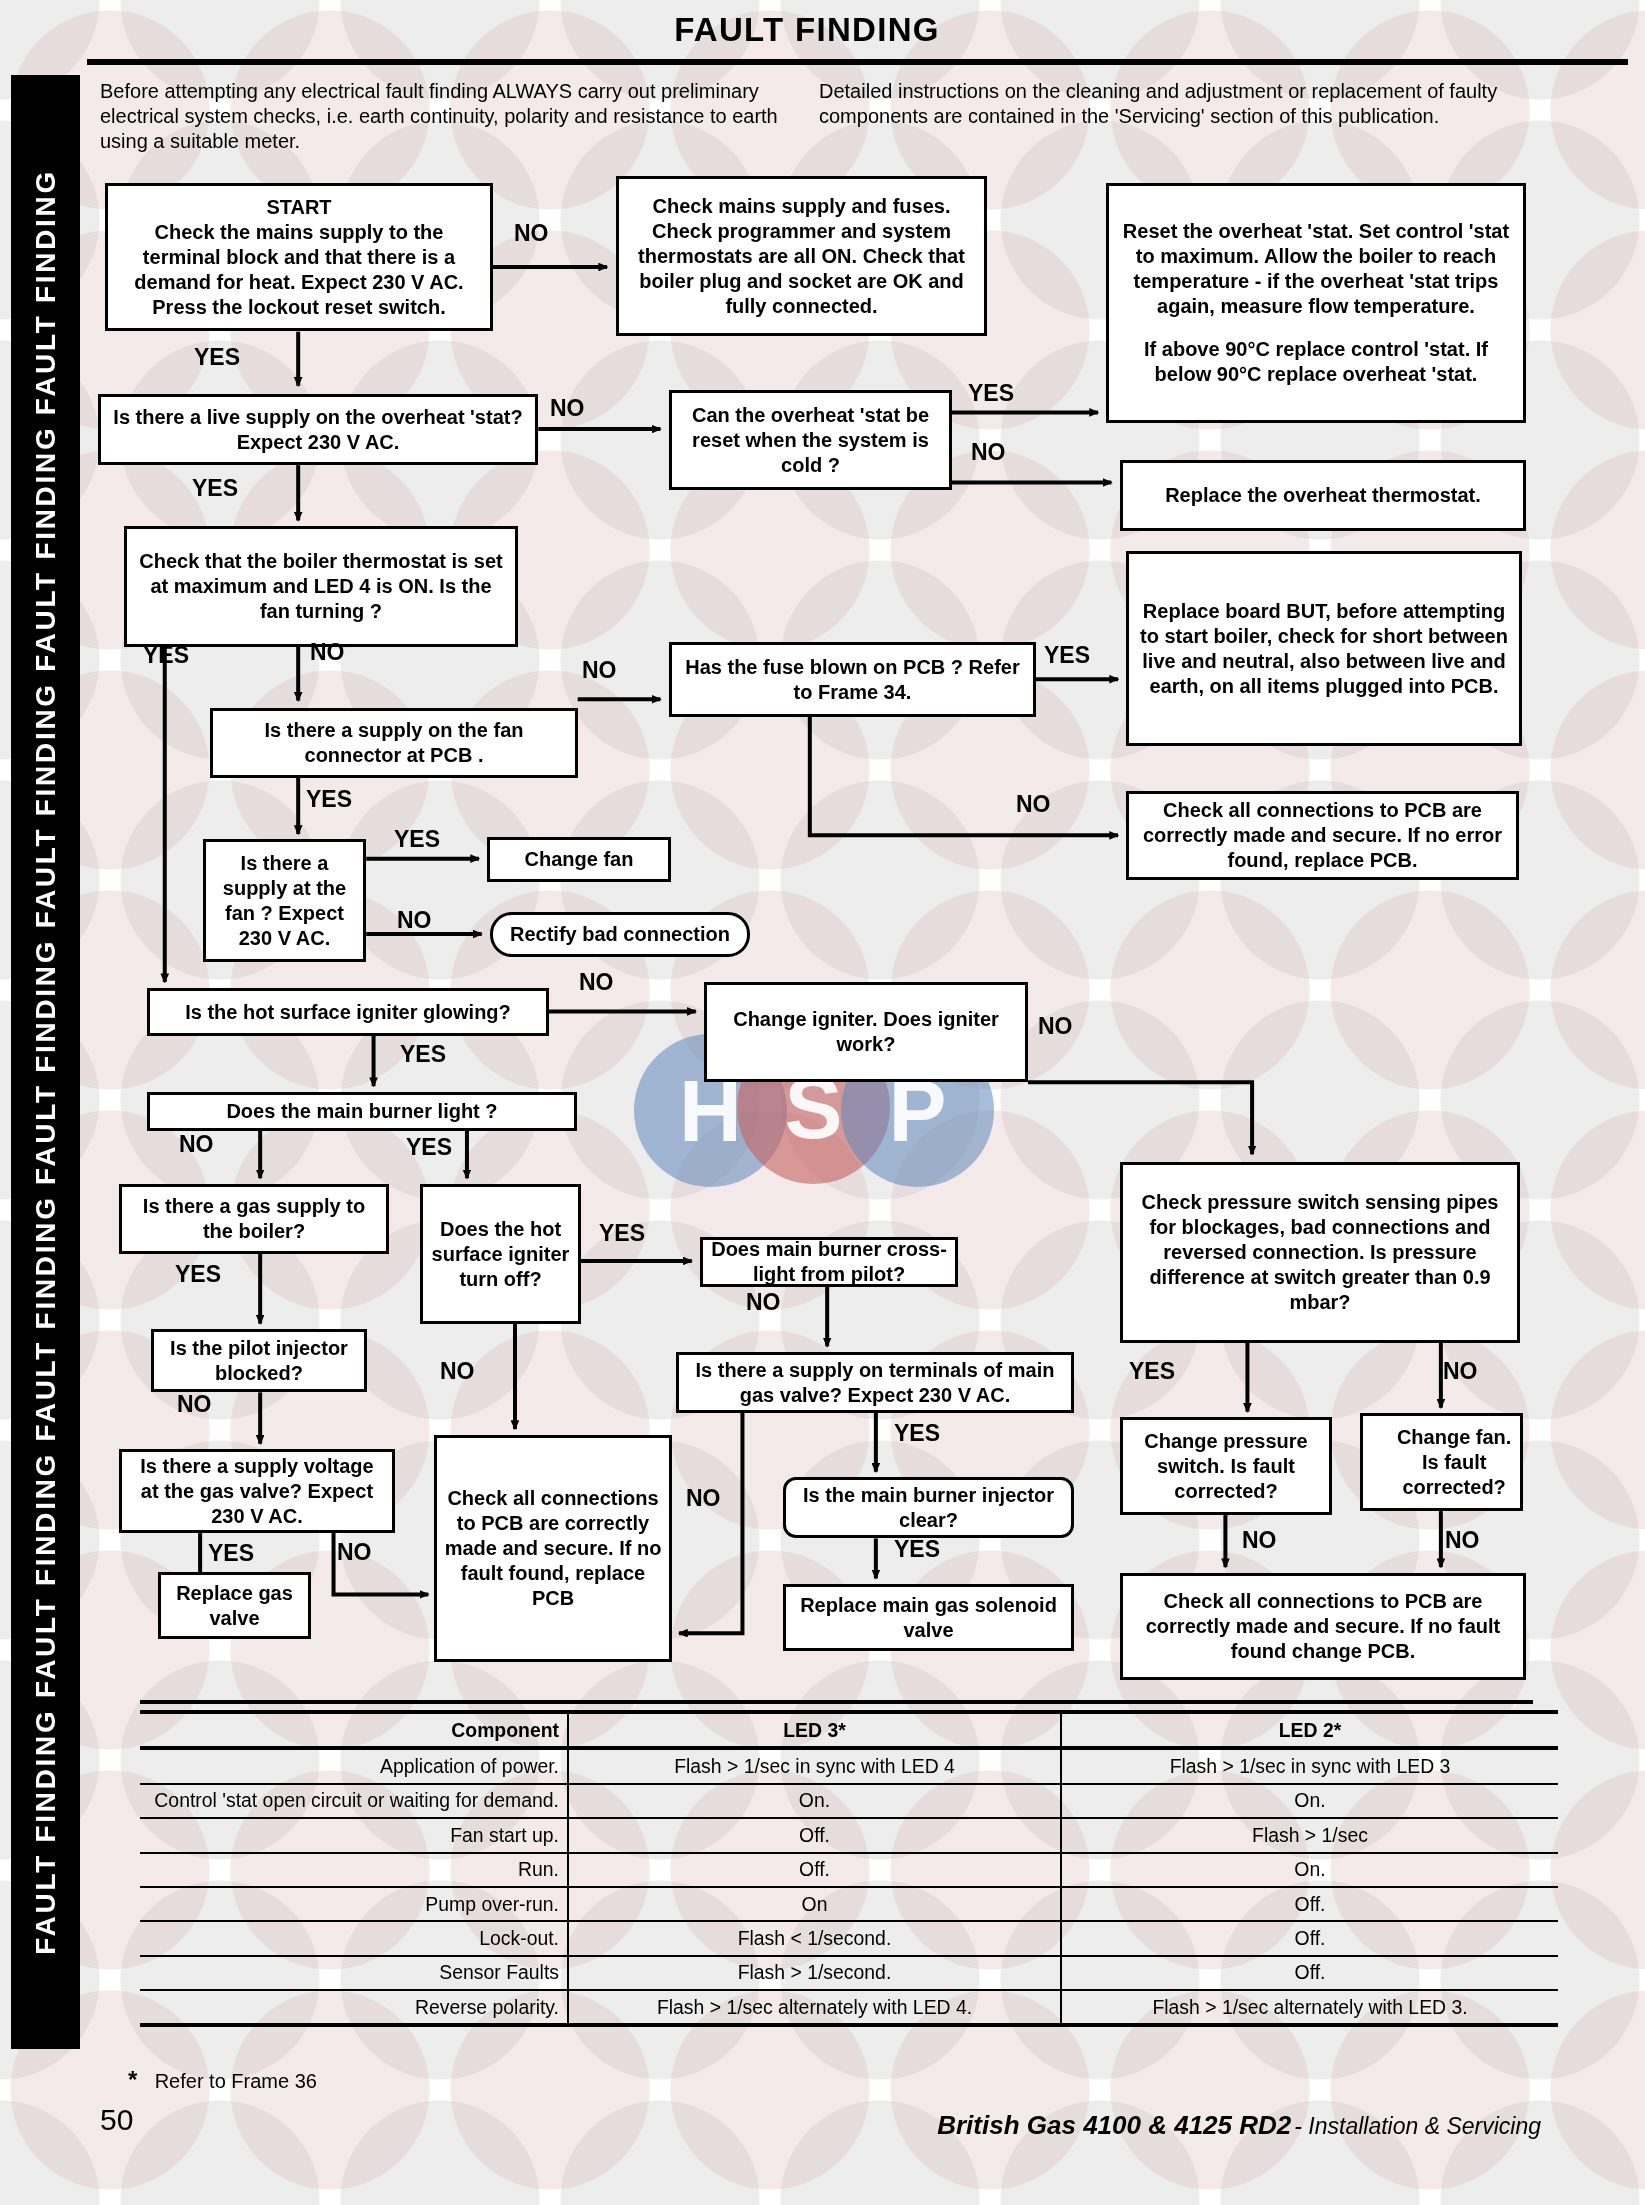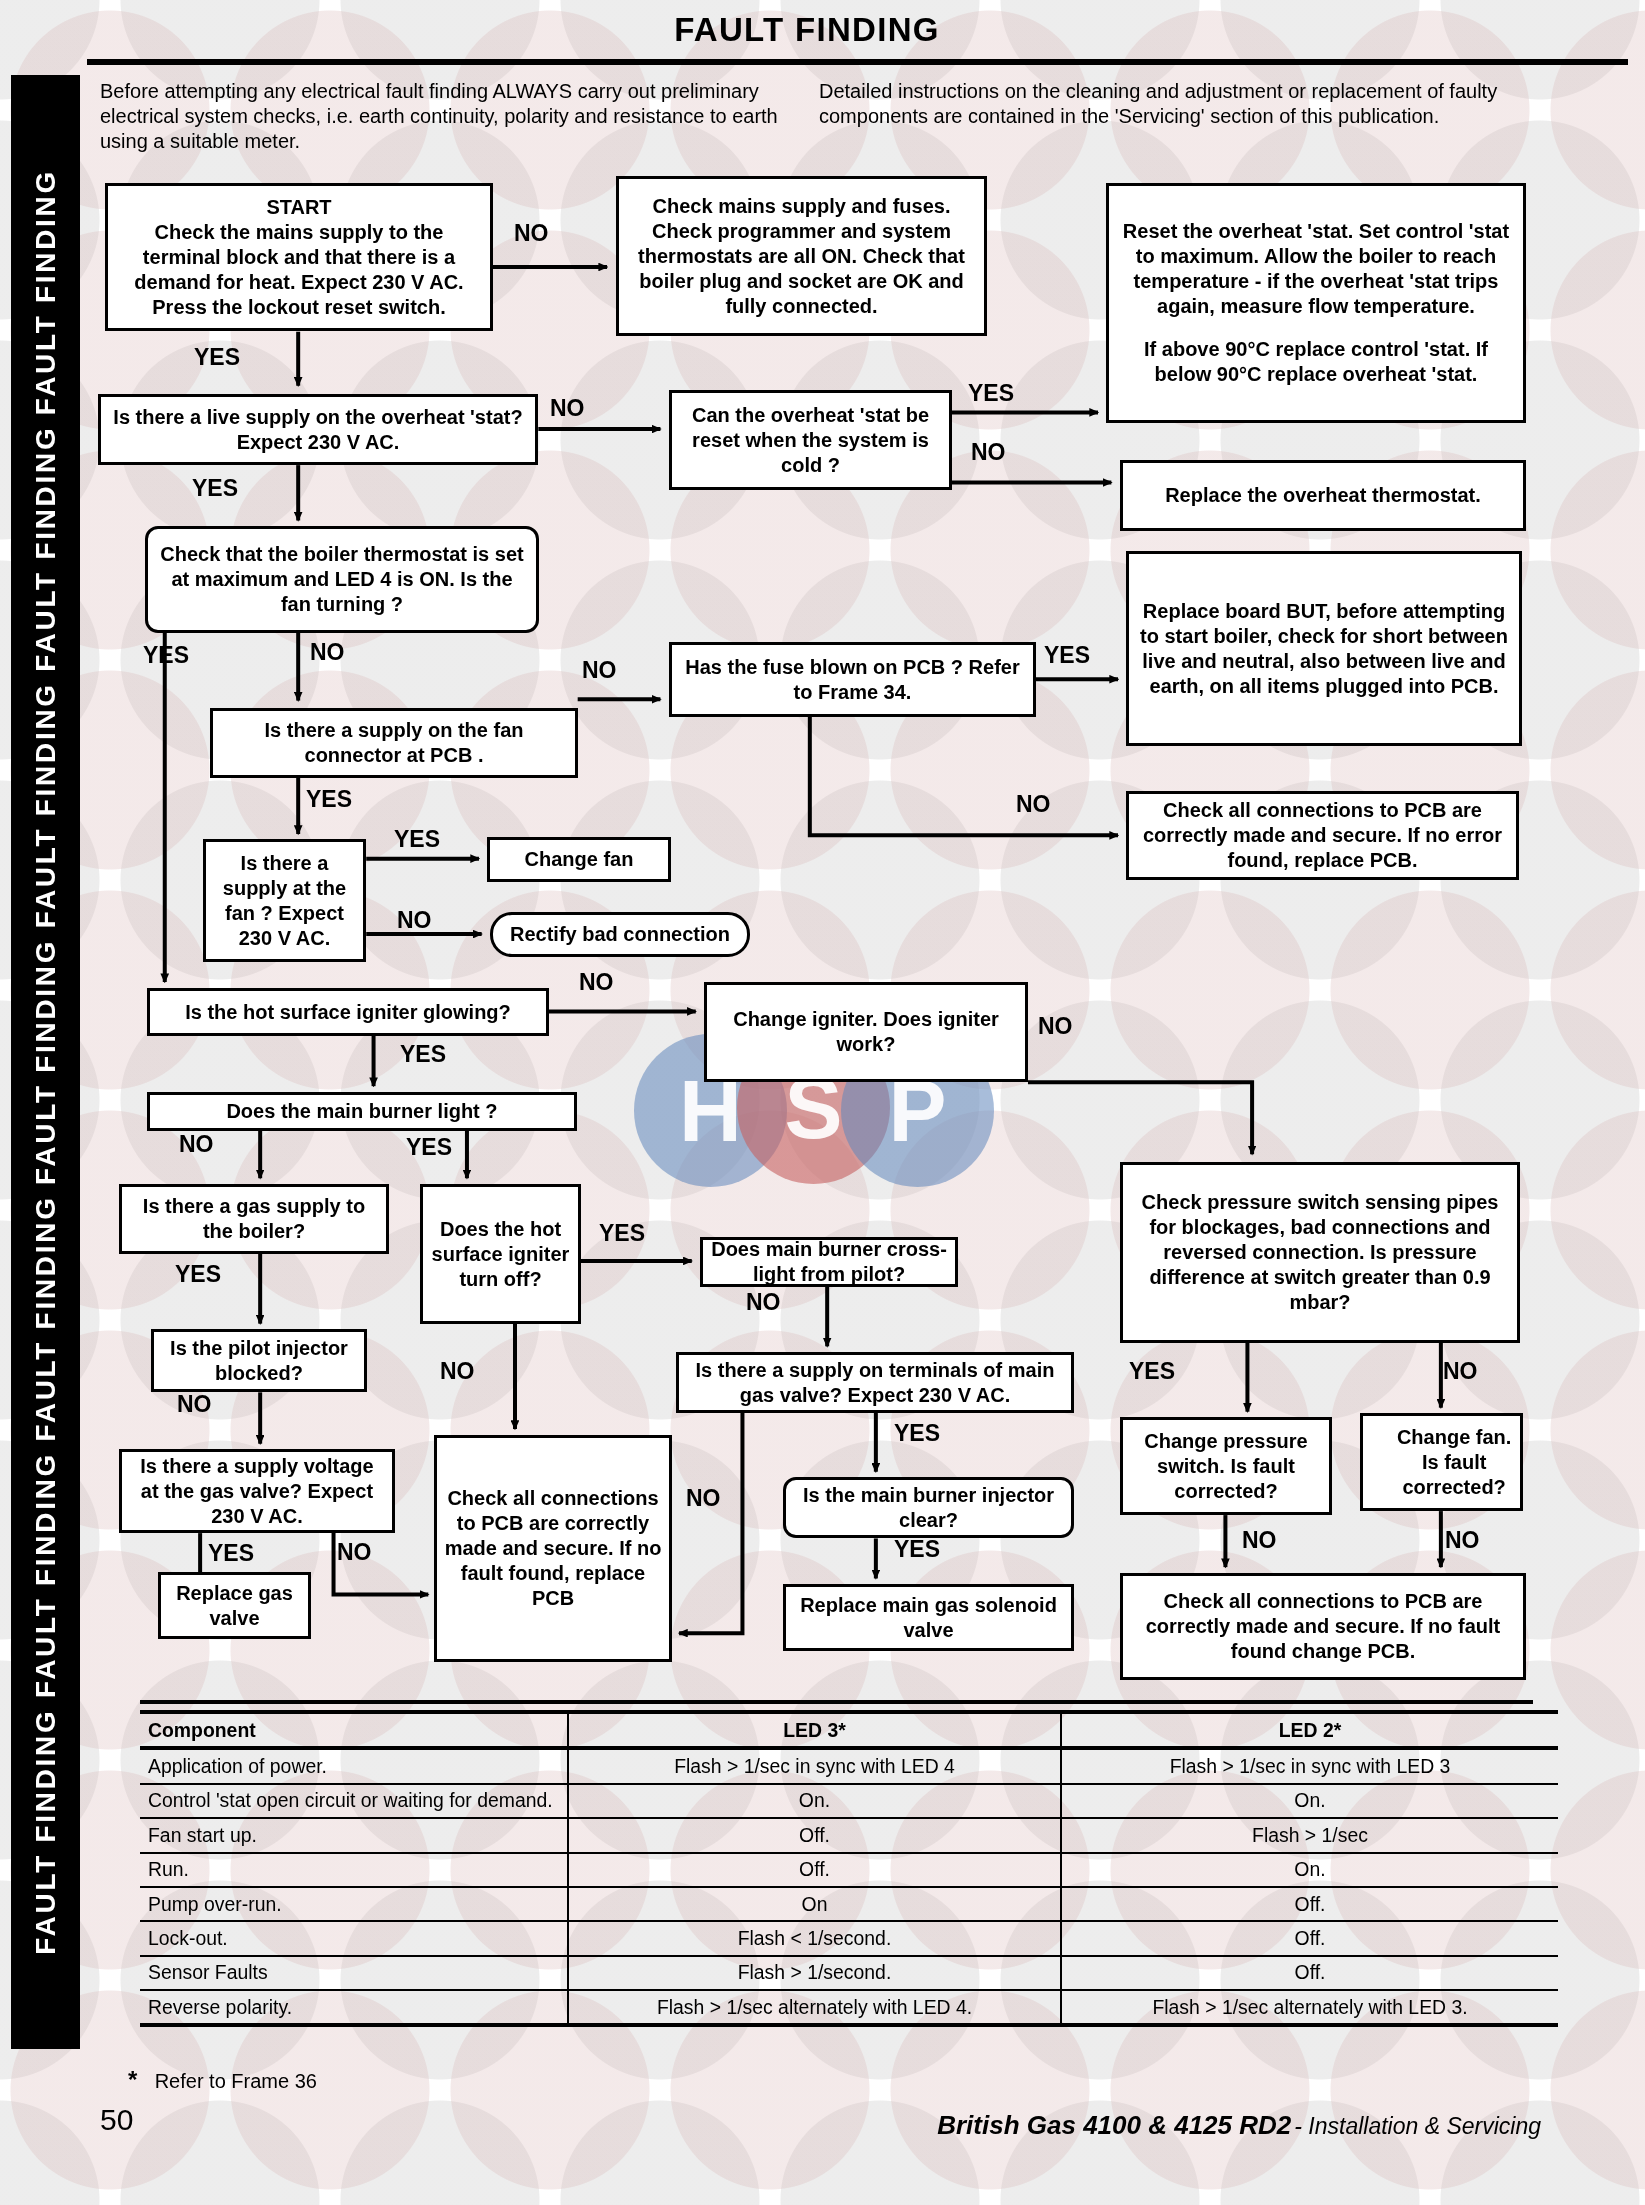--- a/index.html
+++ b/index.html
@@ -53,21 +53,21 @@
 
   .lbl{position:absolute;font-weight:bold;font-size:23px;z-index:3;background:transparent;}
 
   svg.arrows{position:absolute;left:0;top:0;z-index:1;}
   svg.arrows line, svg.arrows polyline{stroke:#000;stroke-width:6;fill:none;}
 
   .led-table-wrap{position:absolute;left:140px;top:1700px;width:1393px;z-index:2;border-top:4.7px solid #000;}
   table.led{border-collapse:collapse;width:100%;margin-top:6px;border-top:4.7px solid #000;border-bottom:4.7px solid #000;table-layout:fixed;}
   table.led th, table.led td{border-bottom:2.7px solid #000;font-size:19.4px;padding:4.7px 8px;vertical-align:top;}
   table.led th{border-bottom:4px solid #000;font-weight:bold;}
-  table.led .c1{width:411px;text-align:left;}
+  table.led .c1{width:411px;text-align:right;}
   table.led .c2{width:475px;text-align:center;border-left:2.7px solid #000;}
   table.led .c3{width:480px;text-align:center;border-left:2.7px solid #000;}
 
   .footnote{position:absolute;left:128px;top:2066px;z-index:2;font-size:20px;}
   .footnote .star{font-weight:bold;font-size:24px;margin-right:17.3px;}
   .page-num{position:absolute;left:100px;top:2103px;z-index:2;font-size:30px;}
   .doc-ref{position:absolute;right:104px;top:2110px;z-index:2;font-style:italic;white-space:nowrap;}
   .doc-ref .t{font-weight:bold;font-size:26px;}
   .doc-ref .s{font-weight:500;font-size:23px;}
 </style>
@@ -145,21 +145,21 @@
 </div>
 <div class="box" style="left:616px;top:176px;width:371px;height:160px;">Check mains supply and fuses. Check programmer and system thermostats are all ON. Check that boiler plug and socket are OK and fully connected.</div>
 <div class="box" style="left:1106px;top:183px;width:420px;height:240px;">
   <p>Reset the overheat 'stat. Set control 'stat to maximum.  Allow the boiler to reach temperature - if the overheat 'stat  trips again, measure flow temperature.</p>
   <div class="gap"></div>
   <p>If above 90°C replace control 'stat. If below 90°C replace overheat 'stat.</p>
 </div>
 <div class="box" style="left:98px;top:394px;width:440px;height:71px;">Is there a live supply  on the overheat 'stat? Expect 230 V AC.</div>
 <div class="box" style="left:669px;top:390px;width:283px;height:100px;">Can the overheat 'stat be reset when the system is cold ?</div>
 <div class="box" style="left:1120px;top:460px;width:406px;height:71px;">Replace the overheat thermostat.</div>
-<div class="box" style="left:145px;top:526px;width:394px;height:107px;border-radius:13px;">Check that the boiler thermostat is set at maximum and LED 4 is ON. Is the fan turning ?</div>
+<div class="box" style="left:124px;top:526px;width:394px;height:121px;">Check that the boiler thermostat is set at maximum and LED 4 is ON. Is the fan turning ?</div>
 <div class="box" style="left:669px;top:642px;width:367px;height:75px;">Has the fuse blown on PCB ? Refer to Frame 34.</div>
 <div class="box" style="left:1126px;top:551px;width:396px;height:195px;">Replace board BUT, before attempting to start boiler, check for short between live and neutral, also between live and earth, on all items plugged into PCB.</div>
 <div class="box" style="left:210px;top:708px;width:368px;height:70px;">Is there a supply on the fan connector at PCB .</div>
 <div class="box" style="left:1126px;top:791px;width:393px;height:89px;">Check all connections to PCB are correctly made and secure. If no error found, replace PCB.</div>
 <div class="box" style="left:203px;top:839px;width:163px;height:123px;">Is there a supply at the fan ? Expect 230 V AC.</div>
 <div class="box" style="left:487px;top:837px;width:184px;height:45px;">Change fan</div>
 <div class="box" style="left:490px;top:912px;width:260px;height:45px;border-radius:22px;">Rectify bad connection</div>
 <div class="box" style="left:147px;top:988px;width:402px;height:48px;">Is the hot surface igniter glowing?</div>
 <div class="box" style="left:704px;top:982px;width:324px;height:100px;">Change igniter. Does igniter work?</div>
 <div class="box" style="left:147px;top:1092px;width:430px;height:39px;padding:1.3px 5.3px;">Does the main burner  light ?</div>

